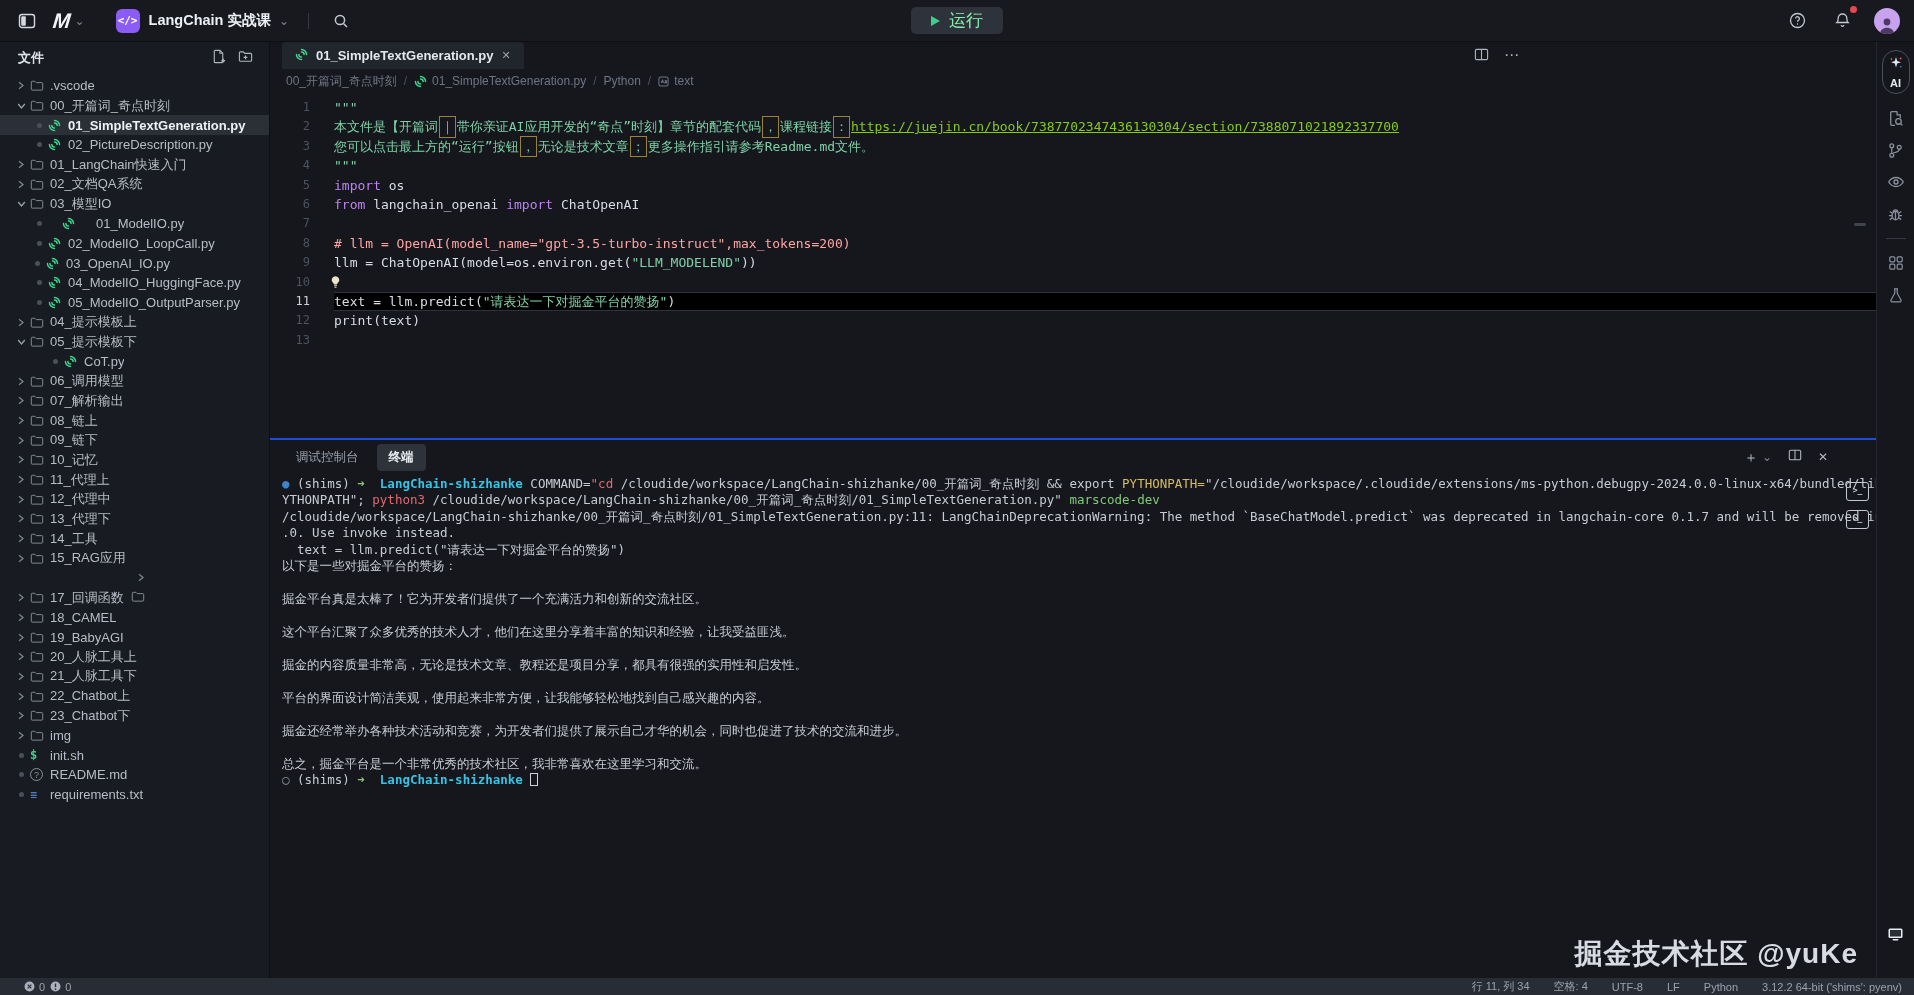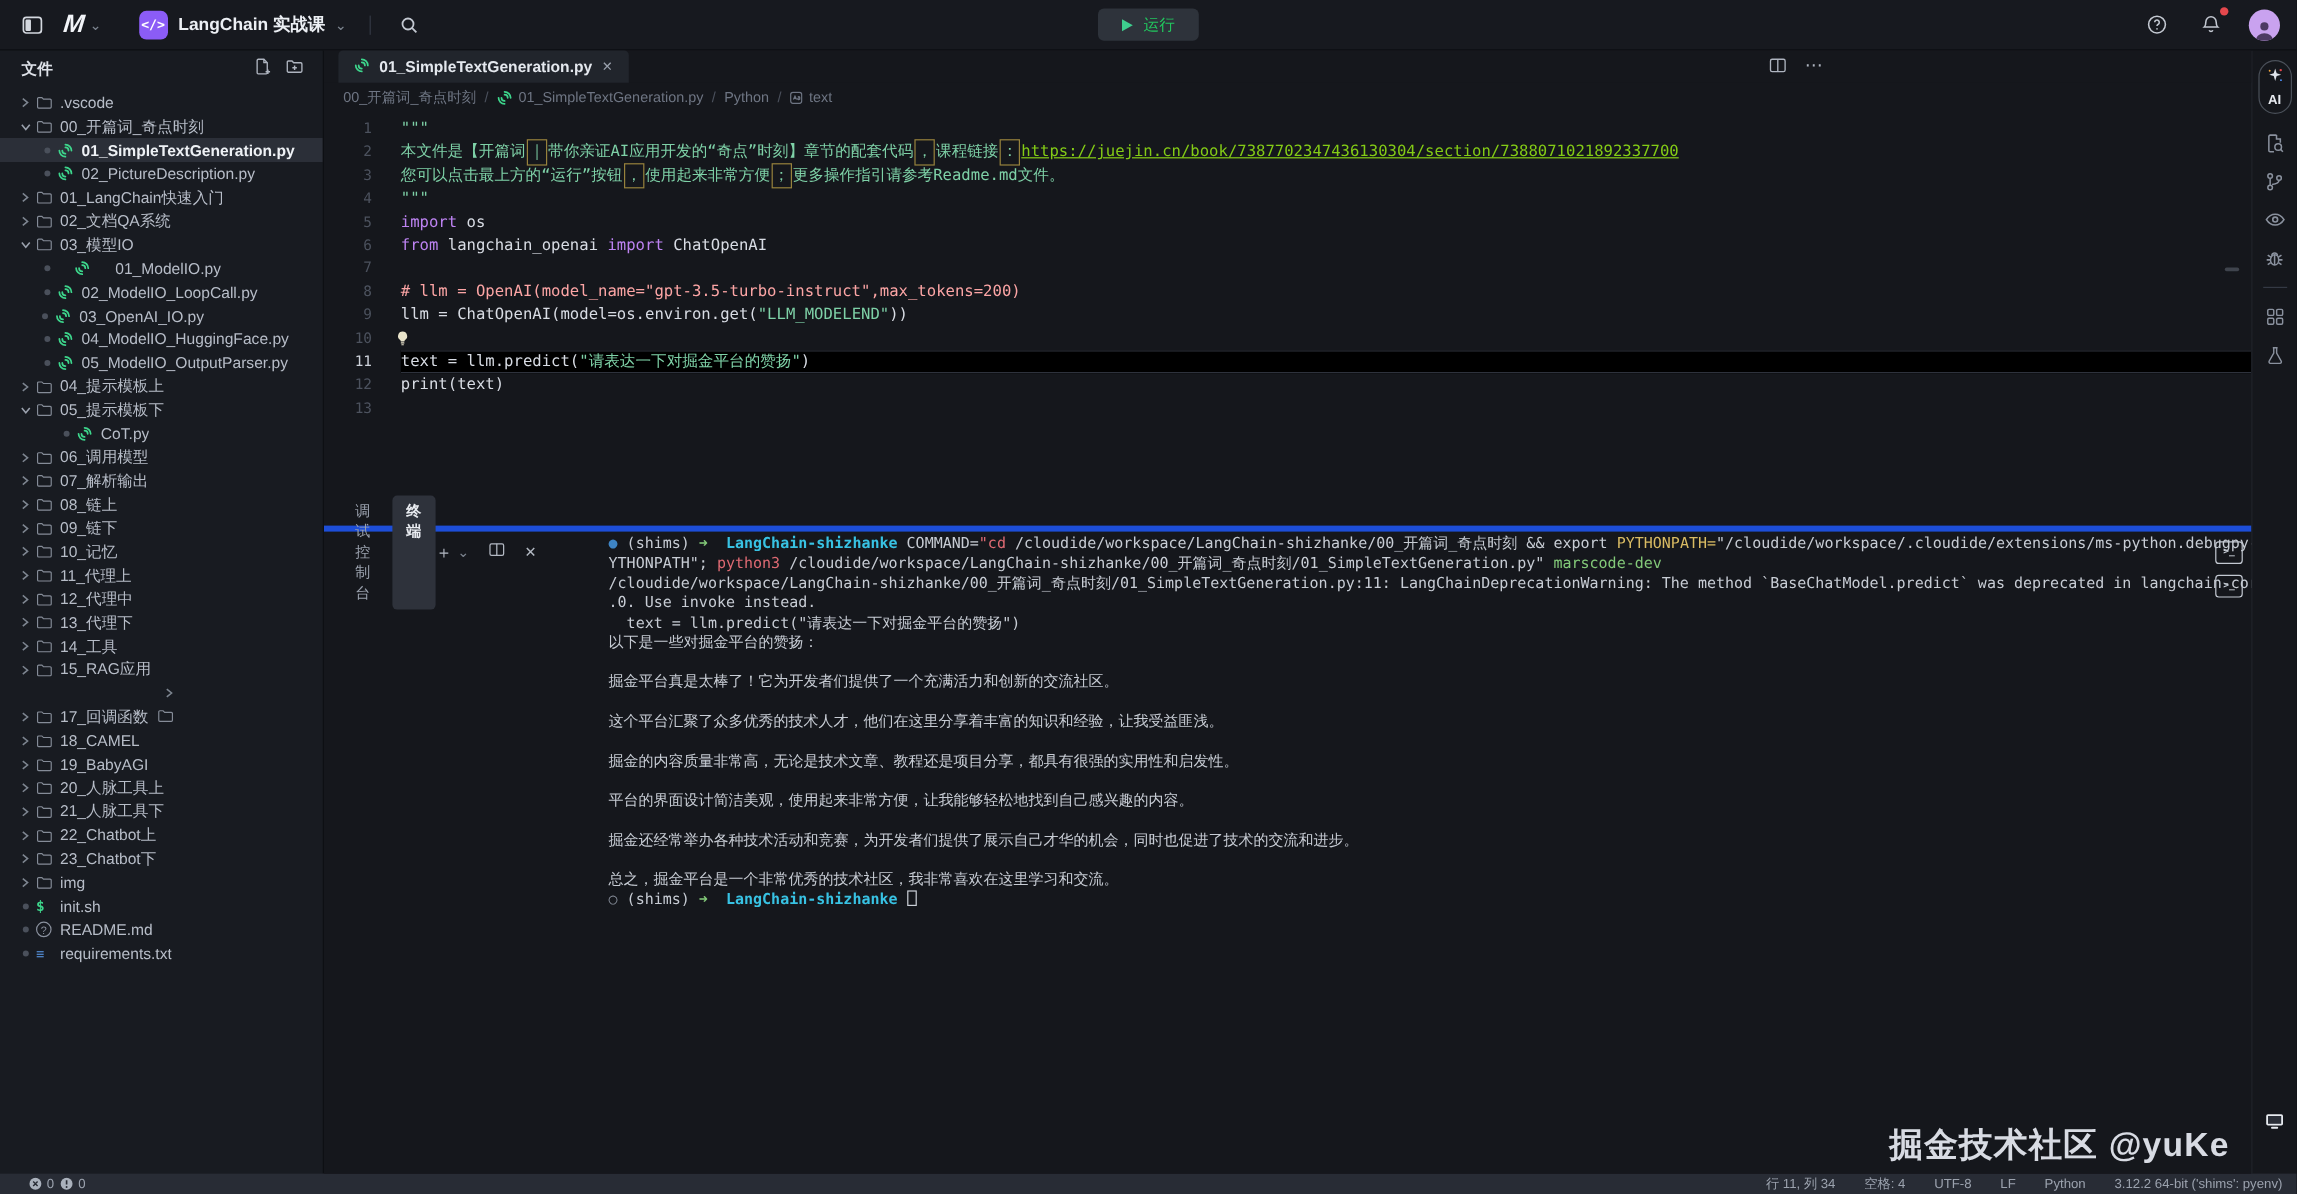--- a/index.html
+++ b/index.html
@@ -11,21 +11,21 @@
   .topbar{height:42px;flex:0 0 42px;background:#17191f;border-bottom:1px solid #0d0f13;display:flex;align-items:center;padding:0 14px;position:relative}
   .tb-left{display:flex;align-items:center;gap:13px}
   .icon-btn{display:flex;align-items:center;justify-content:center;width:26px;height:26px;border-radius:5px;color:#aeb4bf;cursor:pointer}
   .logo-m{font-weight:800;font-style:italic;font-size:21px;color:#f2f4f8;letter-spacing:-1px;transform:skewX(-6deg);display:inline-block}
   .chev{color:#7d8590;font-size:12px;line-height:1}
   .proj-badge{width:24px;height:24px;border-radius:6px;background:#8b5cf6;color:#fff;font-size:11px;font-weight:700;display:flex;align-items:center;justify-content:center;font-family:"DejaVu Sans Mono",monospace}
   .proj-name{color:#eceff4;font-size:14.5px;font-weight:700;margin-left:9px}
   .tb-divider{width:1px;height:16px;background:#343944;margin:0 6px}
   .run-btn{position:absolute;left:50%;transform:translateX(-50%);height:27px;padding:0 20px;background:#2e333b;border-radius:5px;display:flex;align-items:center;gap:9px;cursor:pointer}
   .play-tri{width:0;height:0;border-left:9px solid #3ecf8e;border-top:5.5px solid transparent;border-bottom:5.5px solid transparent}
-  .run-label{color:#22c55e;font-size:13px}
+  .run-label{color:#86efac;font-size:17px}
   .tb-right{margin-left:auto;display:flex;align-items:center;gap:19px}
   .bell-wrap{position:relative}
   .bell-dot{position:absolute;top:-2px;right:-2px;width:7px;height:7px;border-radius:50%;background:#e5484d}
   .avatar{width:26px;height:26px;border-radius:50%;background:#c9a2ef;display:flex;align-items:flex-end;justify-content:center;overflow:hidden}
 
   
   .main{flex:1;display:flex;min-height:0}
 
   
   .explorer{width:270px;flex:0 0 270px;background:#181b21;border-right:1px solid #0d0f13;display:flex;flex-direction:column;overflow:hidden}
@@ -66,21 +66,21 @@
 
   .c-str{color:#7ed1a7}
   .c-boxed{border:1px solid #97823c;margin:0 1px;padding:0 1px}
   .c-link{color:#84cc16;text-decoration:underline}
   .c-kw{color:#bd83f2}
   .c-plain{color:#d8dce4}
   .c-comment{color:#fca5a5}
   .c-param{color:#d8dce4}
 
   
-  .panel{flex:1;border-top:5px solid #1d4ed8;display:flex;flex-direction:row;position:relative;min-height:0}
+  .panel{flex:1;border-top:2px solid #1d4ed8;display:flex;flex-direction:column;position:relative;min-height:0}
   .panel-header{height:34px;flex:0 0 34px;display:flex;align-items:center;padding:0 14px}
   .ptabs{display:flex;gap:6px;font-size:12.5px;color:#9aa1ad}
   .ptab{padding:5px 12px;border-radius:4px;cursor:pointer}
   .ptab.active{background:#2e323b;color:#e8ebf0;font-weight:600}
   .pactions{margin-left:auto;display:flex;align-items:center;gap:16px;color:#b3b9c3;margin-right:34px}
   .terminal{flex:1;padding:2px 0 0 12px;font-family:"DejaVu Sans Mono",monospace;font-size:12.5px;line-height:16.45px;position:relative;overflow:hidden}
   .tline{white-space:pre}
   .c-fg{color:#c7ccd4}
   .c-red{color:#de6a73}
   .c-yellow{color:#d9bb63}
@@ -737,21 +737,21 @@
               <span class="lc"><span class="c-str">"""</span></span>
             </div>
             <div class="cline">
               <span class="ln">2</span>
               <span class="lnpad"></span>
               <span class="lc"><span class="c-str">本文件是【开篇词</span><span class="c-str c-boxed">｜</span><span class="c-str">带你亲证AI应用开发的“奇点”时刻】章节的配套代码</span><span class="c-str c-boxed">，</span><span class="c-str">课程链接</span><span class="c-str c-boxed">：</span><span class="c-link">https://juejin.cn/book/7387702347436130304/section/7388071021892337700</span></span>
             </div>
             <div class="cline">
               <span class="ln">3</span>
               <span class="lnpad"></span>
-              <span class="lc"><span class="c-str">您可以点击最上方的“运行”按钮</span><span class="c-str c-boxed">，</span><span class="c-str">使用起来非常方便</span><span class="c-str c-boxed">；</span><span class="c-str">更多操作指引请参考Readme.md文件。</span></span>
+              <span class="lc"><span class="c-str">您可以点击最上方的“运行”按钮</span><span class="c-str c-boxed">，</span><span class="c-str">无论是技术文章</span><span class="c-str c-boxed">；</span><span class="c-str">更多操作指引请参考Readme.md文件。</span></span>
             </div>
             <div class="cline">
               <span class="ln">4</span>
               <span class="lnpad"></span>
               <span class="lc"><span class="c-str">"""</span></span>
             </div>
             <div class="cline">
               <span class="ln">5</span>
               <span class="lnpad"></span>
               <span class="lc"><span class="c-kw">import</span><span class="c-plain"> os</span></span>

